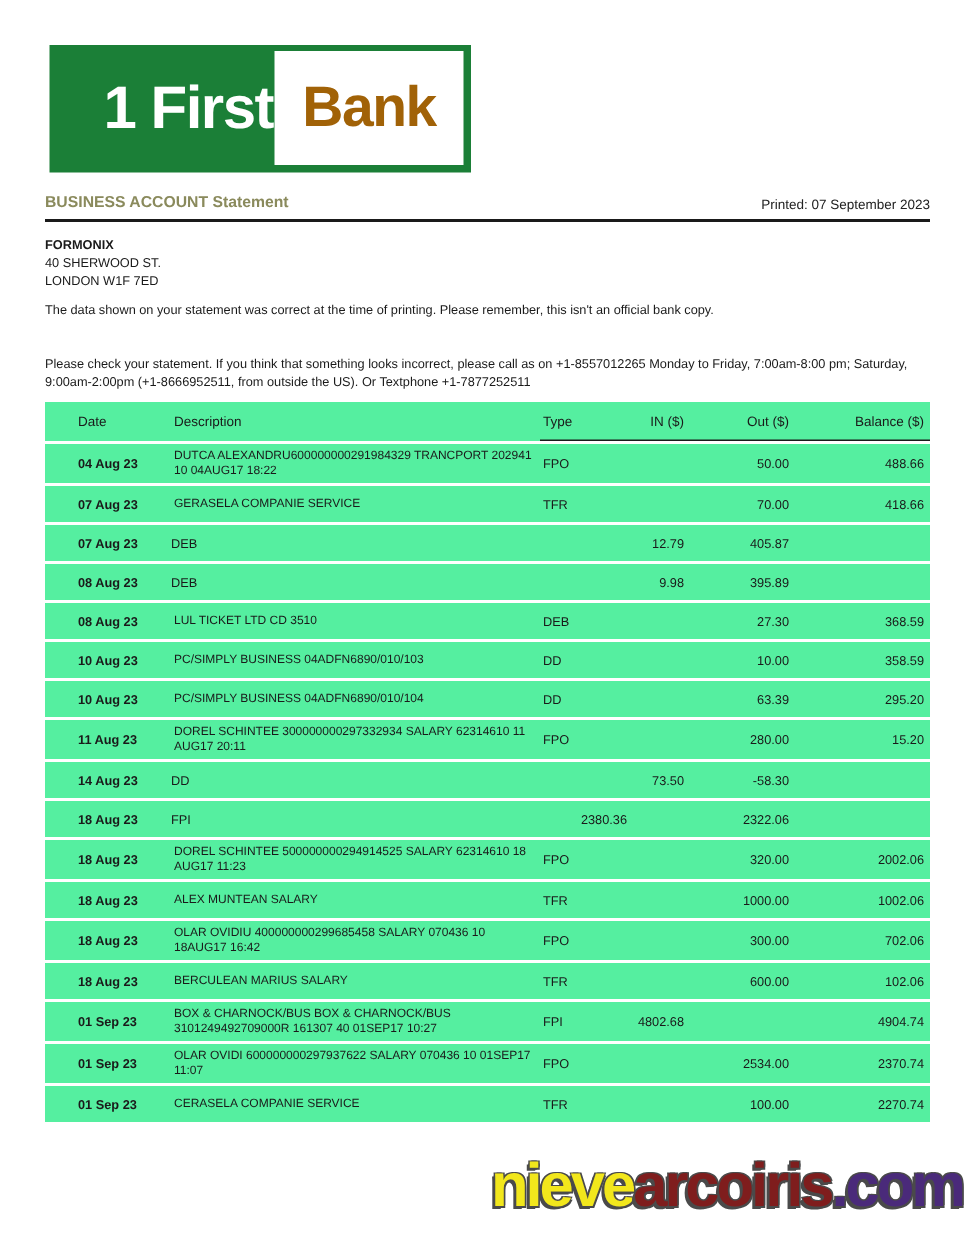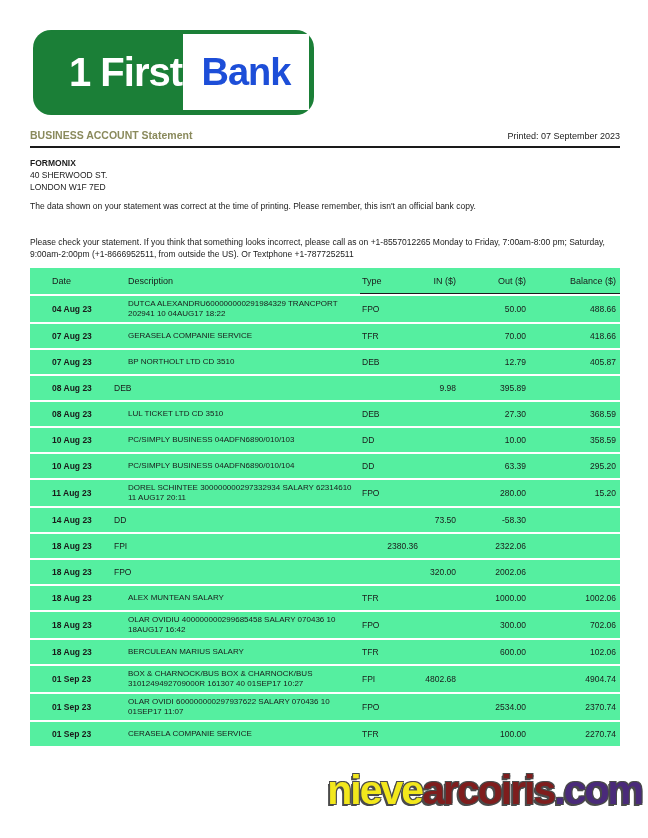--- a/index.html
+++ b/index.html
@@ -10,34 +10,33 @@
     font-family:"Liberation Sans", sans-serif;
     color:#1a1a1a;
     overflow:hidden;
     margin:0 auto;
   }
   
   .logo{
     position:absolute;left:33px;top:30px;
     width:281px;height:85px;
     background:#1b7f37;
-    border-radius:18px;
   }
   .logo-first{
     position:absolute;left:36px;top:0;height:85px;
     display:flex;align-items:center;
     color:#ffffff;font-weight:bold;font-size:40px;letter-spacing:-1px;
   }
   .logo-bankbox{
     position:absolute;right:5px;top:4px;bottom:5px;width:126px;
     background:#ffffff;
     display:flex;align-items:center;justify-content:center;
   }
   .logo-bank{
-    color:#1d4ed8;font-weight:bold;font-size:38px;letter-spacing:-1px;
+    color:#a16207;font-weight:bold;font-size:38px;letter-spacing:-1px;
   }
   
   .stmt-header{
     position:absolute;left:30px;right:28px;top:129px;
     display:flex;justify-content:space-between;align-items:flex-end;
   }
   .stmt-title{color:#8a8a5c;font-weight:bold;font-size:10.5px;}
   .printed{font-size:9px;color:#222222;}
   .rule{
     position:absolute;left:30px;right:28px;top:146px;height:2px;background:#1a1a1a;
@@ -64,21 +63,21 @@
     display:grid;
     grid-template-columns:82px 248px 62px 38px 70px 90px;
     background:#55efa0;
     min-height:24px;
     margin-bottom:2px;
     align-items:center;
   }
   .tr.head{min-height:26px;margin-bottom:2px;}
   .td{font-size:8.5px;padding:3px 2px;}
   .td.date{padding-left:22px;font-weight:bold;}
-  .td.desc{font-size:8px;padding-left:4px;line-height:10px;margin-left:12px;}
+  .td.desc{font-size:8px;padding-left:4px;line-height:10px;}
   .td.num{text-align:right;padding-right:4px;}
   .head .td{font-size:9px;}
   .head .date{font-weight:normal;}
   .head .desc{font-size:9px;}
   .head .type,.head .num{
     border-bottom:1.5px solid #1a1a1a;
     align-self:stretch;display:flex;align-items:center;
   }
   .head .num{justify-content:flex-end;}
   
@@ -143,21 +142,20 @@
       <div class="td date">07 Aug 23</div>
       <div class="td desc">GERASELA COMPANIE SERVICE</div>
       <div class="td">TFR</div>
       <div class="td num"></div>
       <div class="td num">70.00</div>
       <div class="td num">418.66</div>
     </div>
 
     <div class="tr">
       <div class="td date">07 Aug 23</div>
-      <div class="td desc">BP NORTHOLT LTD CD 3510</div>
       <div class="td">DEB</div>
       <div class="td num"></div>
       <div class="td num">12.79</div>
       <div class="td num">405.87</div>
     </div>
 
     <div class="tr">
       <div class="td date">08 Aug 23</div>
       <div class="td">DEB</div>
       <div class="td num"></div>
@@ -212,20 +210,21 @@
     <div class="tr">
       <div class="td date">18 Aug 23</div>
       <div class="td">FPI</div>
       <div class="td num">2380.36</div>
       <div class="td num"></div>
       <div class="td num">2322.06</div>
     </div>
 
     <div class="tr">
       <div class="td date">18 Aug 23</div>
+      <div class="td desc">DOREL SCHINTEE 500000000294914525 SALARY 62314610 18 AUG17 11:23</div>
       <div class="td">FPO</div>
       <div class="td num"></div>
       <div class="td num">320.00</div>
       <div class="td num">2002.06</div>
     </div>
 
     <div class="tr">
       <div class="td date">18 Aug 23</div>
       <div class="td desc">ALEX MUNTEAN SALARY</div>
       <div class="td">TFR</div>

